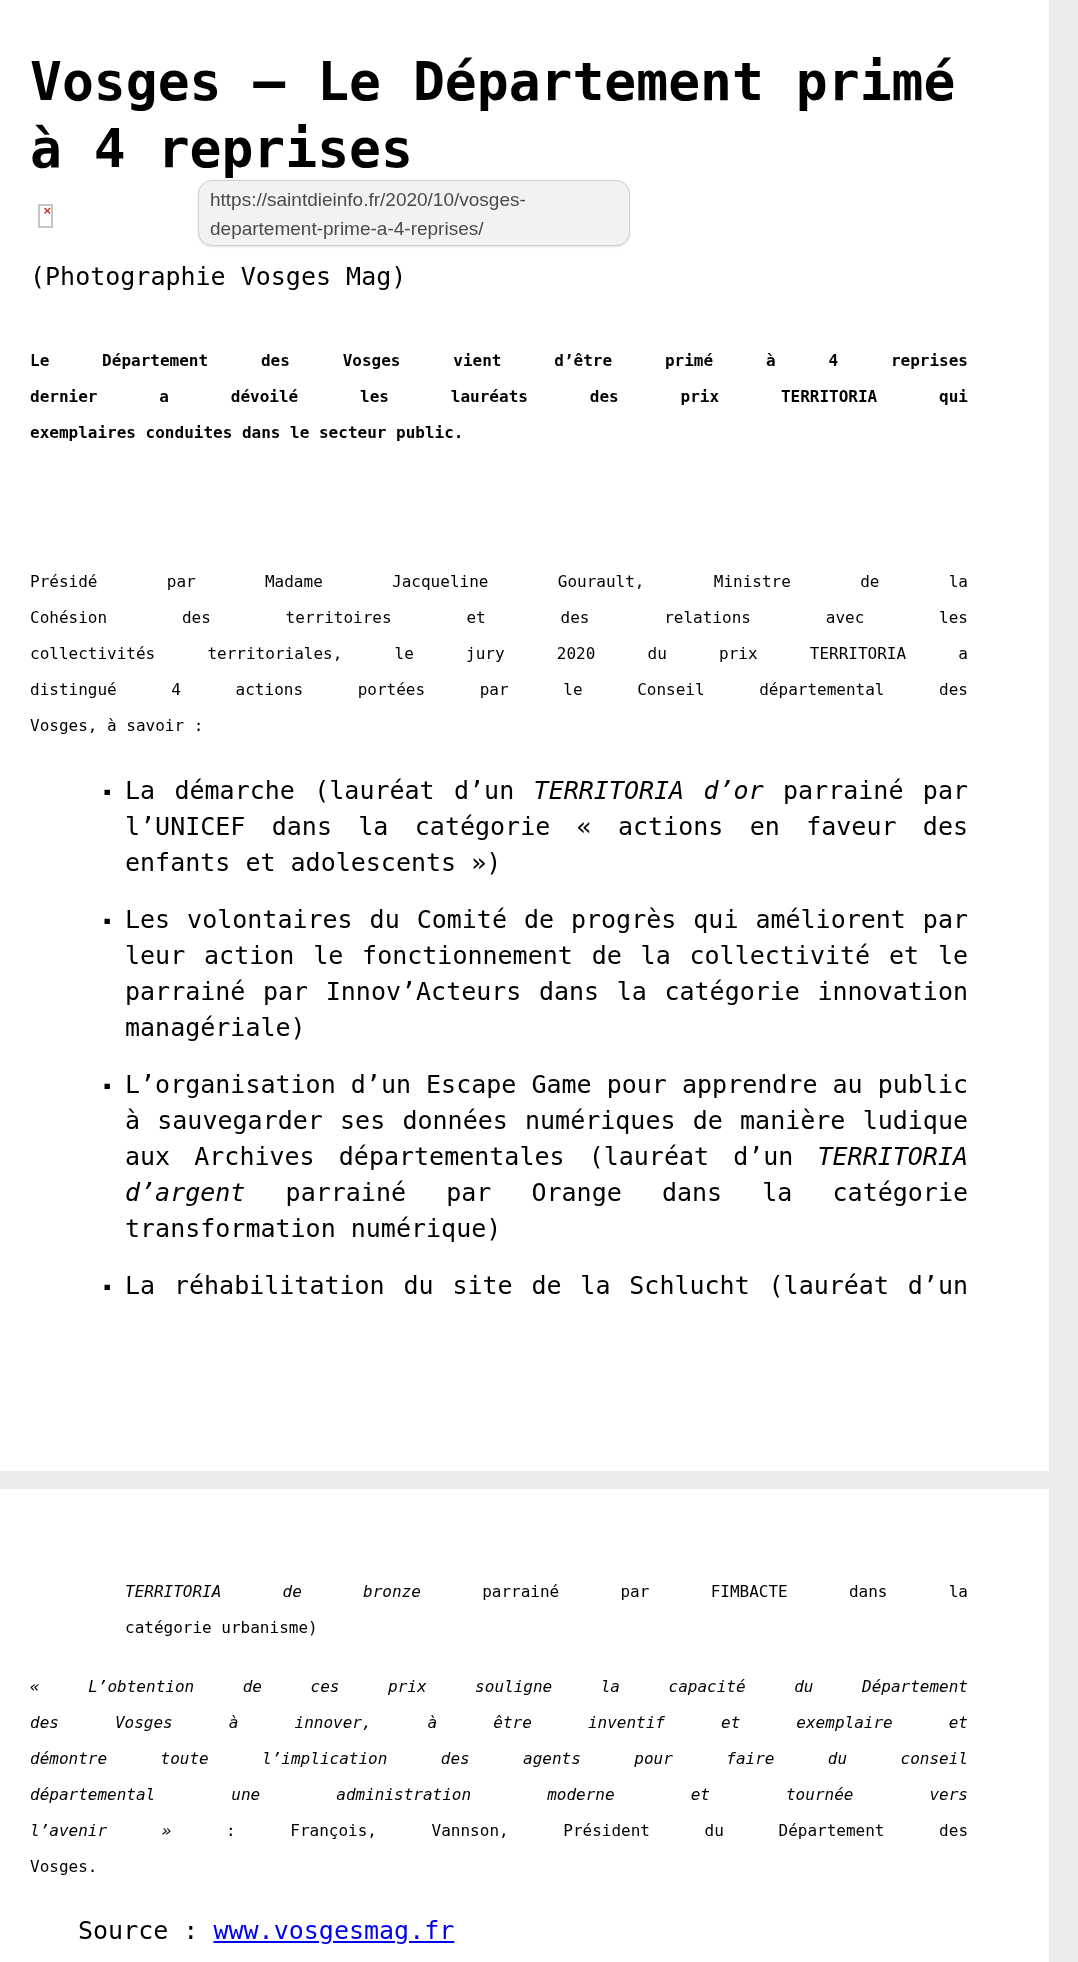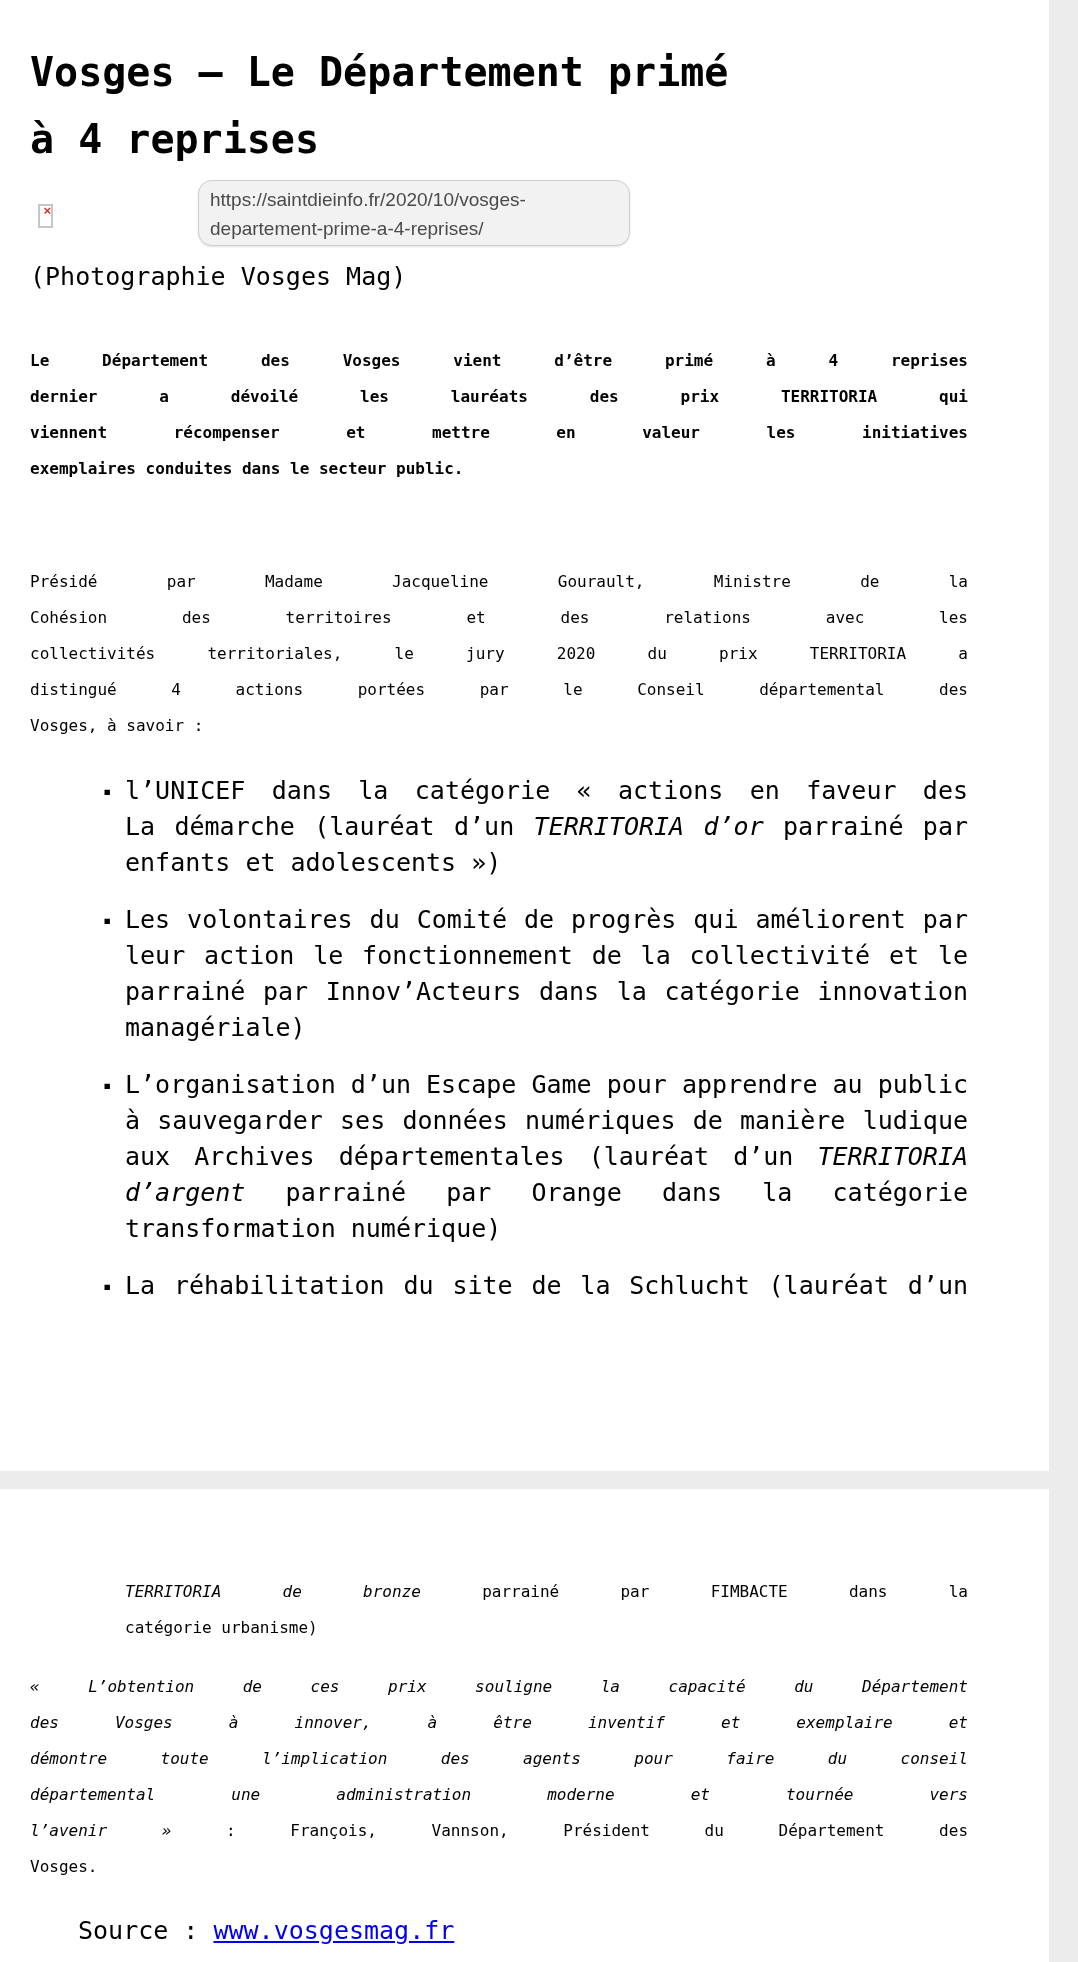--- a/index.html
+++ b/index.html
@@ -17,21 +17,21 @@
     background: #ffffff;
   }
   #page1 { top: 0; height: 1471px; }
   #page2 { top: 1489px; height: 473px; }
 
   .abs { position: absolute; }
 
   
   .title {
     left: 30px; top: 12px; width: 960px;
-    font-size: 40px; line-height: 67px; font-weight: bold;
+    font-size: 53px; line-height: 67px; font-weight: bold;
     letter-spacing: 0;
   }
 
   
   .para { font-size: 16px; line-height: 36px; }
   .tline { white-space: pre-wrap; }
   .jl { text-align: justify; text-align-last: justify; text-justify: inter-word; }
   em { font-style: italic; }
   .bold { font-weight: bold; }
 
@@ -111,36 +111,35 @@
   <div class="abs tooltip">
       <div class="tline">https://saintdieinfo.fr/2020/10/vosges-</div>
       <div class="tline">departement-prime-a-4-reprises/</div>
     </div>
 
   <div class="abs caption">(Photographie Vosges Mag)</div>
 
   <div class="abs para bold intro">
       <div class="tline jl">Le Département des Vosges vient d’être primé à 4 reprises</div>
       <div class="tline jl">dernier a dévoilé les lauréats des prix TERRITORIA qui</div>
-      <div class="tline jl">viennent récompenser et mettre en valeur les initiatives</div>
       <div class="tline">exemplaires conduites dans le secteur public.</div>
     </div>
 
   <div class="abs para para2">
       <div class="tline jl">Présidé par Madame Jacqueline Gourault, Ministre de la</div>
       <div class="tline jl">Cohésion des territoires et des relations avec les</div>
       <div class="tline jl">collectivités territoriales, le jury 2020 du prix TERRITORIA a</div>
       <div class="tline jl">distingué 4 actions portées par le Conseil départemental des</div>
       <div class="tline">Vosges, à savoir :</div>
     </div>
 
   <ul class="abs blist">
     <li>
+        <div class="tline jl">La démarche (lauréat d’un <em>TERRITORIA d’or</em> parrainé par</div>
         <div class="tline jl">l’UNICEF dans la catégorie « actions en faveur des</div>
-        <div class="tline jl">La démarche (lauréat d’un <em>TERRITORIA d’or</em> parrainé par</div>
         <div class="tline">enfants et adolescents »)</div>
       </li>
     <li>
         <div class="tline jl">Les volontaires du Comité de progrès qui améliorent par</div>
         <div class="tline jl">leur action le fonctionnement de la collectivité et le</div>
         <div class="tline jl">parrainé par Innov’Acteurs dans la catégorie innovation</div>
         <div class="tline">managériale)</div>
       </li>
     <li>
         <div class="tline jl">L’organisation d’un Escape Game pour apprendre au public</div>

